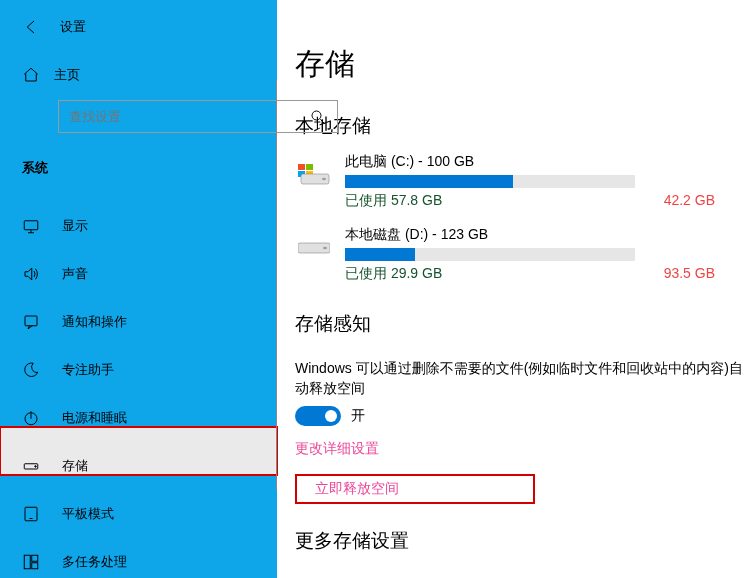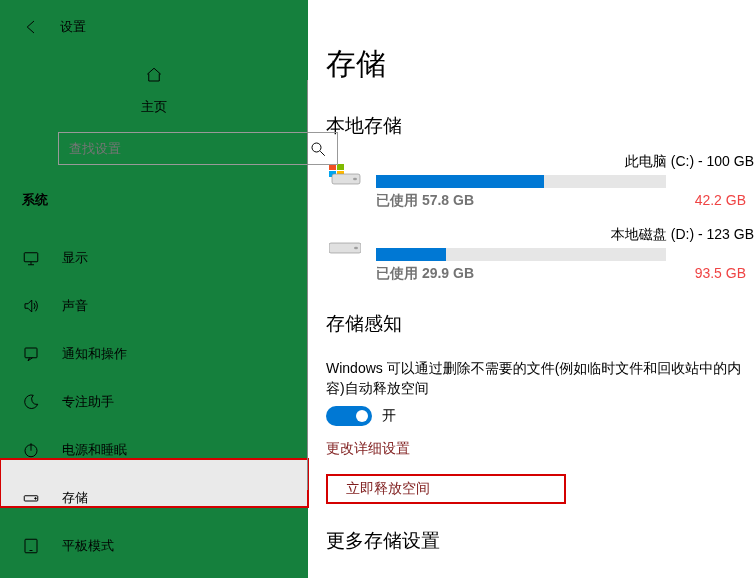--- a/index.html
+++ b/index.html
@@ -1,51 +1,51 @@
 <!DOCTYPE html>
 <html><head>
   <meta charset="utf-8">
   <style>
     * { margin: 0; padding: 0; box-sizing: border-box; font-family: "Microsoft YaHei UI", "Segoe UI", sans-serif; }
     body { width: 754px; height: 578px; background: #fff; overflow: hidden; display: flex; }
-    .sidebar { width: 308px; height: 100%; background: #15803d; position: relative; }
+    .sidebar { width: 277px; height: 100%; background: #0ea5e9; position: relative; }
     .divider { position: absolute; right: 0; top: 80px; width: 1px; height: 410px; background: #888; }
     .top-bar { display: flex; align-items: center; padding: 18px 22px; gap: 20px; }
     .back-btn { cursor: pointer; }
     .app-title { font-size: 13px; }
-    .home-row { display: flex; align-items: center; gap: 14px; padding: 12px 22px; cursor: pointer; flex-direction: column; }
+    .home-row { display: flex; align-items: flex-end; gap: 14px; padding: 12px 22px; cursor: pointer; }
     .home-row span.label { font-size: 13px; }
     .search-row { padding: 4px 18px; margin-left: 40px; }
     .search-box { width: 280px; height: 33px; border: 1px solid #999; display: flex; align-items: center; padding: 0 10px; justify-content: space-between; }
     .search-box input { border: none; outline: none; flex: 1; font-size: 13px; background: transparent; }
     .cat-header { padding: 22px 22px 10px; font-size: 13px; font-weight: 600; }
     .menu { }
     .menu-item { display: flex; align-items: flex-end; gap: 22px; padding: 0 22px; height: 48px; cursor: pointer; font-size: 13px; }
     .menu-item.active { background: #eaeaea; }
     .icon { width: 18px; height: 18px; display: inline-flex; align-items: center; justify-content: center; flex-shrink: 0; }
     .icon svg { width: 18px; height: 18px; stroke: #000; fill: none; stroke-width: 1.3; }
     .main { flex: 1; height: 100%; padding: 44px 0 0 18px; overflow: hidden; }
     .page-title { font-size: 30px; font-weight: 300; margin-bottom: 28px; }
     .section-title { font-size: 19px; font-weight: 400; margin-bottom: 14px; }
-    .drive-row { display: flex; gap: 12px; margin-bottom: 16px; text-align: right; }
+    .drive-row { display: flex; gap: 12px; margin-bottom: 16px; }
     .drive-icon { width: 38px; height: 38px; display: flex; align-items: center; justify-content: center; margin-top: 2px; }
     .drive-icon svg { width: 32px; height: 24px; }
     .drive-info { flex: 1; }
     .drive-title { font-size: 14px; margin-bottom: 4px; }
     .drive-bar { width: 290px; height: 13px; background: #e6e6e6; position: relative; margin-bottom: 4px; }
     .drive-bar-fill { height: 100%; background: #0078d4; position: absolute; left: 0; top: 0; }
     .drive-stats { display: flex; justify-content: space-between; width: 370px; font-size: 14px; }
-    .used-txt { color: #737373; font-weight: bold; }
+    .used-txt { color: #14532d; }
     .free-txt { color: #ef4444; }
     .sense-desc { font-size: 14px; margin: 11px 0 8px; line-height: 1.4; }
     .toggle-row { display: flex; align-items: center; gap: 10px; margin-bottom: 14px; }
     .toggle { width: 46px; height: 20px; border-radius: 10px; background: #0078d4; position: relative; cursor: pointer; }
     .toggle-knob { width: 12px; height: 12px; background: #fff; border-radius: 50%; position: absolute; right: 4px; top: 4px; }
     .toggle-label { font-size: 14px; }
-    .link { color: #7f1d1d; font-size: 14px; cursor: pointer; display: block; margin-bottom: 16px; }
+    .link { color: #ec4899; font-size: 14px; cursor: pointer; display: block; margin-bottom: 16px; }
     .hl-red { outline: 2px solid #d40000; outline-offset: -1px; }
     .hl-red-box { border: 2px solid #d40000; padding: 4px 6px 4px 18px; display: inline-block; width: 240px; margin-bottom: 10px; }
     .st-sect { margin-top: 28px; margin-bottom: 22px; }
   </style>
 </head>
 <body>
 
 <div class="sidebar">
   <div class="top-bar">
     <span class="icon back-btn">

